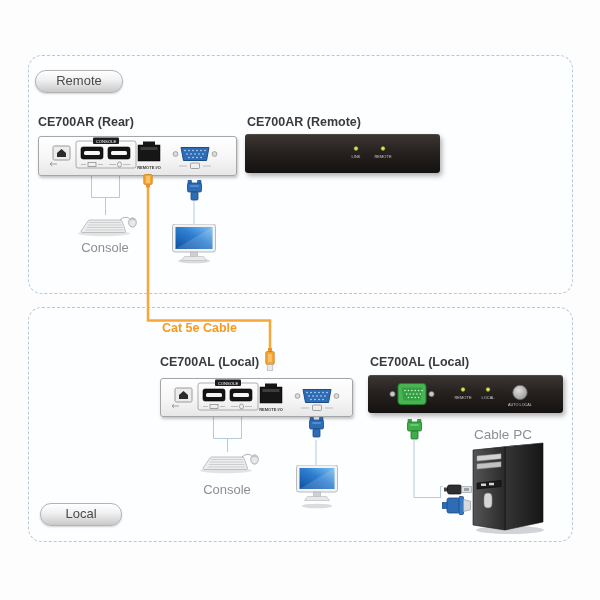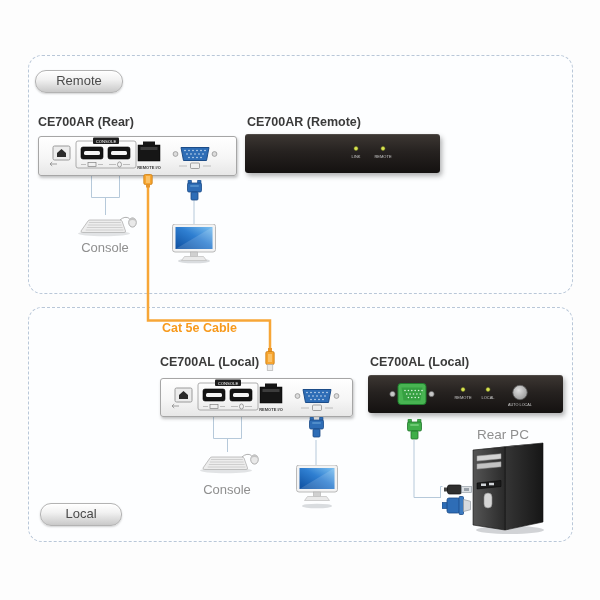--- a/index.html
+++ b/index.html
@@ -340,13 +340,13 @@
   <polygon points="5,9 37,6 75,2 44,4.5" fill="#3f3f3f"></polygon>
   <polygon points="5,9 37,6 37,89 5,84" fill="url(#pcf)" stroke="#101010" stroke-width="0.6"></polygon>
   <polygon points="9,15 33,12.8 33,17.8 9,20" fill="#d3d3d3" stroke="#9a9a9a" stroke-width="0.5"></polygon>
   <polygon points="9,23 33,20.8 33,25.8 9,28" fill="#c3c3c3" stroke="#9a9a9a" stroke-width="0.5"></polygon>
   <polygon points="9,42 33,39.5 33,45.5 9,48" fill="#1c1c1c" stroke="#000000" stroke-width="0.5"></polygon>
   <rect x="13" y="42.5" width="5" height="2.5" fill="#cfd3d7"></rect>
   <rect x="21" y="41.8" width="5" height="2.5" fill="#cfd3d7"></rect>
   <rect x="16" y="52" width="8" height="15" rx="4" fill="#d6d6d6" stroke="#8a8a8a" stroke-width="0.6"></rect>
 </svg>
 </div>
-<div class="caption" style="left:468px;top:427px;width:70px;font-size:13.5px">Rear PC</div>
+<div class="caption" style="left:468px;top:427px;width:70px;font-size:13.5px">Cable PC</div>
 
 </body></html>

